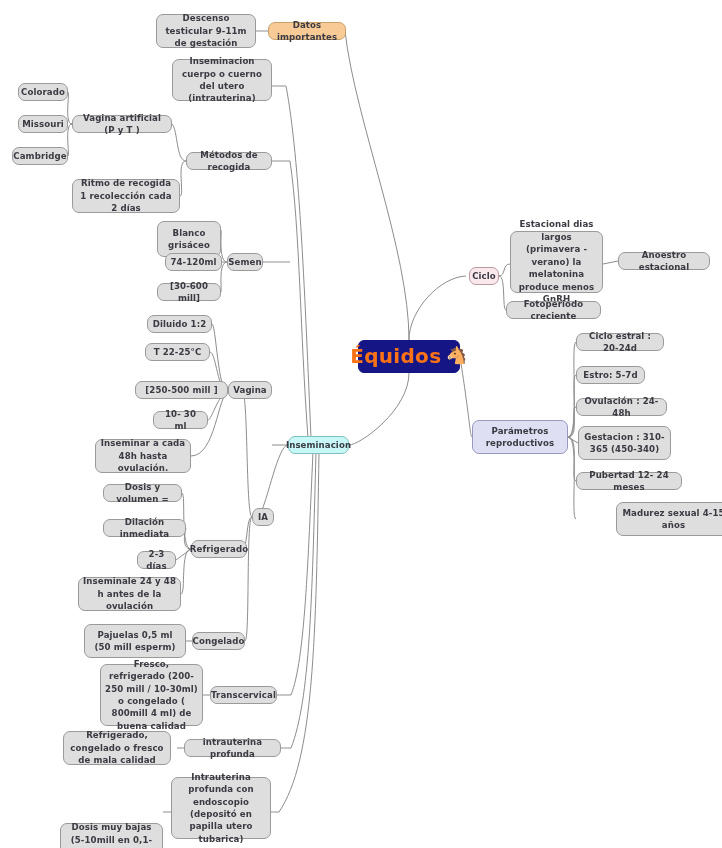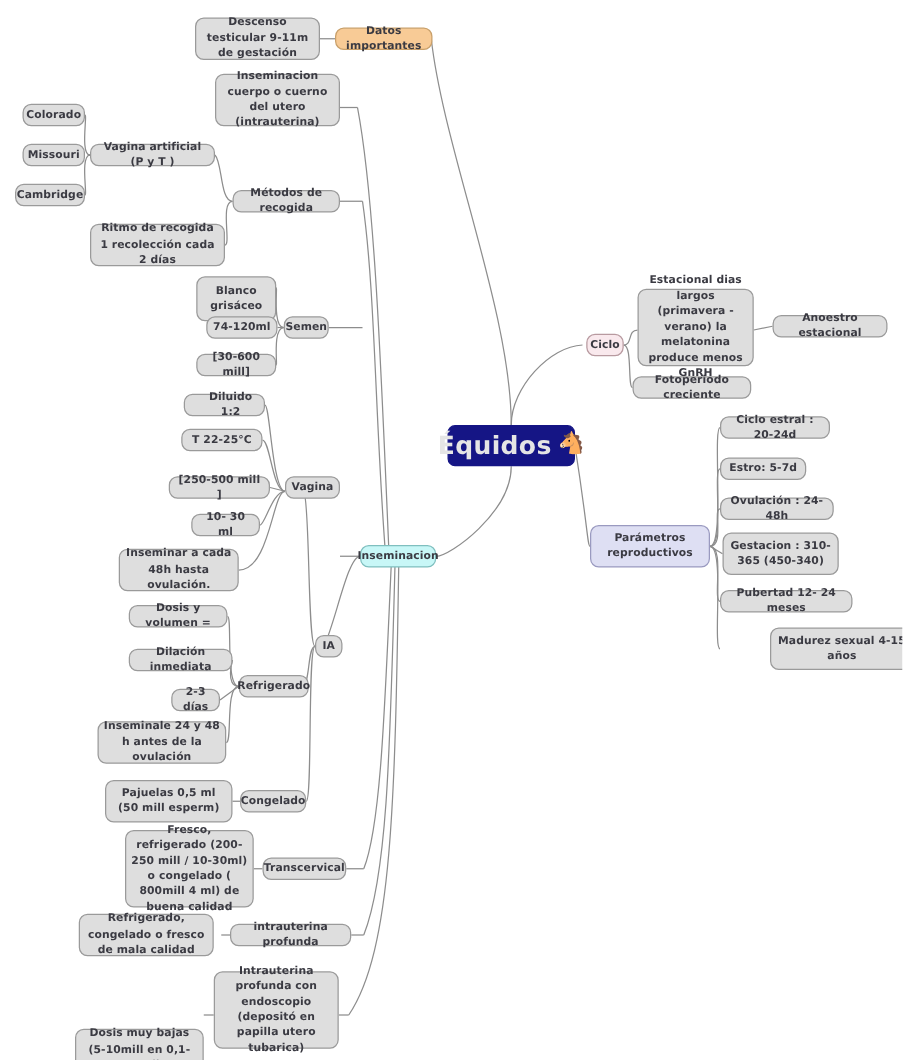--- a/index.html
+++ b/index.html
@@ -36,21 +36,21 @@
     font-size: 8.6px;
     font-weight: bold;
     line-height: 1.45;
     padding: 2px 4px;
     letter-spacing: 0.01em;
   }
   .node.root {
     background: #151585;
     border: 1px solid #151585;
     border-radius: 6px;
-    color: #e5e5e5;
+    color: #f97316;
     font-size: 20px;
     font-weight: bold;
     letter-spacing: 0.3px;
     gap: 5px;
     padding: 0 8px;
   }
   .node.root .horse {
     font-size: 17px;
     line-height: 1;
     display: inline-block;
@@ -166,25 +166,25 @@
   <div class="node" style="left:72px; top:179px; width:108px; height:34px;">Ritmo de recogida 1 recolección cada 2 días</div>
 
   <div class="node" style="left:157px; top:221px; width:64px; height:36px;">Blanco grisáceo</div>
 
   <div class="node" style="left:165px; top:253px; width:57px; height:18px;">74-120ml</div>
 
   <div class="node" style="left:227px; top:253px; width:36px; height:18px;">Semen</div>
 
   <div class="node" style="left:157px; top:283px; width:64px; height:18px;">[30-600 mill]</div>
 
-  <div class="node" style="left:147px; top:315px; width:65px; height:18px;padding-left:14px;">Diluido 1:2</div>
+  <div class="node" style="left:147px; top:315px; width:65px; height:18px;">Diluido 1:2</div>
 
   <div class="node" style="left:145px; top:343px; width:65px; height:18px;">T 22-25°C</div>
 
-  <div class="node" style="left:135px; top:381px; width:81px; height:18px;">[250-500 mill ]</div>
+  <div class="node" style="left:135px; top:381px; width:93px; height:18px;">[250-500 mill ]</div>
 
   <div class="node" style="left:228px; top:381px; width:44px; height:18px;">Vagina</div>
 
   <div class="node" style="left:153px; top:411px; width:55px; height:18px;">10- 30 ml</div>
 
   <div class="node cyan" style="left:288px; top:436px; width:61px; height:18px;">Inseminacion</div>
 
   <div class="node" style="left:95px; top:439px; width:96px; height:34px;">Inseminar a cada 48h hasta ovulación.</div>
 
   <div class="node" style="left:103px; top:484px; width:79px; height:18px;">Dosis y volumen =</div>

